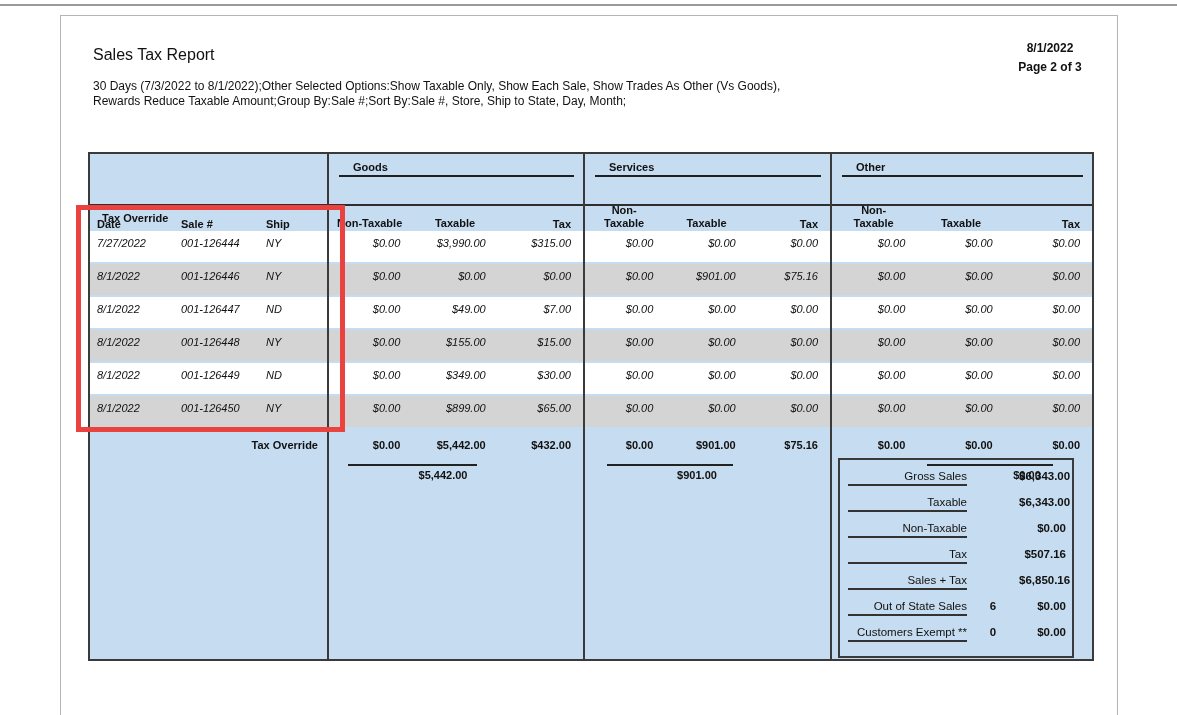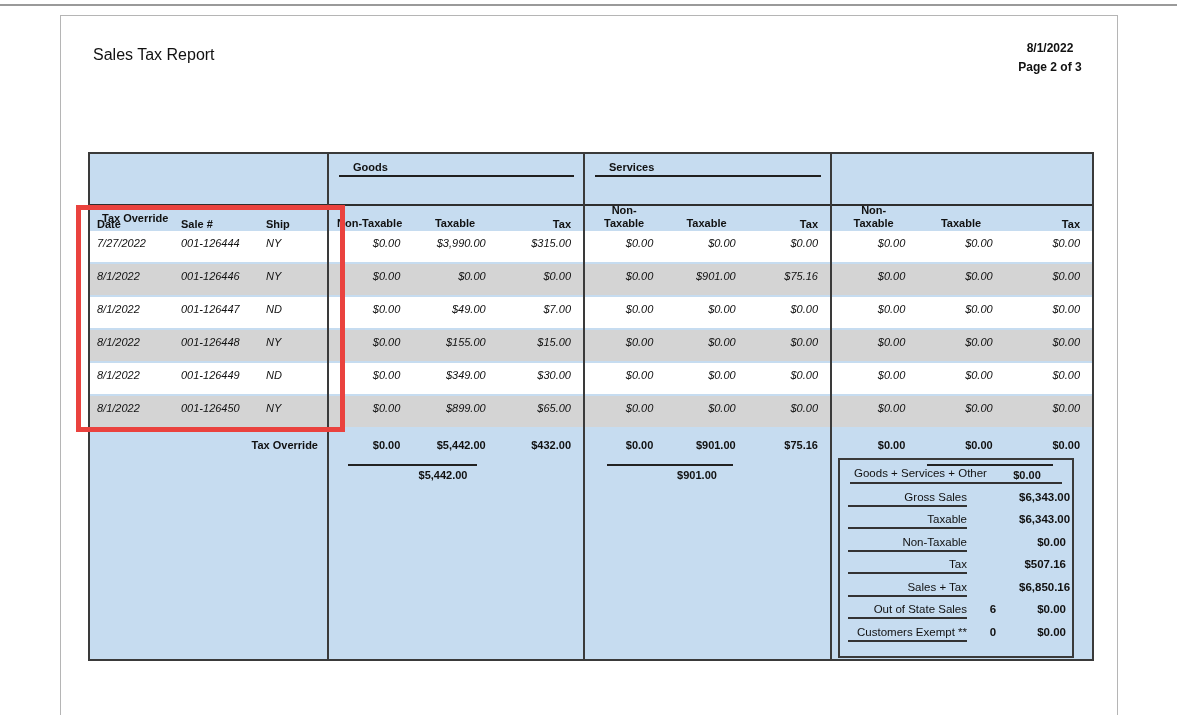--- a/index.html
+++ b/index.html
@@ -70,20 +70,21 @@
 
 <div class="canvas">
   <div class="topline"></div>
   <div class="sheet"></div>
 
   <div class="title">Sales Tax Report</div>
   <div class="corner">
     <div>8/1/2022</div>
     <div>Page 2 of 3</div>
   </div>
+  <div class="subtitle">30 Days (7/3/2022 to 8/1/2022);Other Selected Options:Show Taxable Only, Show Each Sale, Show Trades As Other (Vs Goods), Rewards Reduce Taxable Amount;Group By:Sale #;Sort By:Sale #, Store, Ship to State, Day, Month;</div>
 
   <div class="rtable">
     <div class="vdiv" id="vd1"></div>
     <div class="vdiv" id="vd2"></div>
     <div class="vdiv" id="vd3"></div>
 
     <div class="thead grid4">
       <div class="lhead">
         <span>Date</span>
         <span>Sale #</span>
@@ -99,20 +100,21 @@
       </div>
       <div class="shead">
         <div class="slabel">Services</div>
         <div class="scols">
           <span class="c"><span class="wrap2">Non-Taxable</span></span>
           <span class="c">Taxable</span>
           <span class="r">Tax</span>
         </div>
       </div>
       <div class="shead">
+        <div class="slabel">Other</div>
         <div class="scols">
           <span class="c"><span class="wrap2">Non-Taxable</span></span>
           <span class="c">Taxable</span>
           <span class="r">Tax</span>
         </div>
       </div>
     </div>
 
     <div class="grouprow">
       <span>Tax Override</span>
@@ -275,21 +277,20 @@
     <div class="subrow">
       <div class="sline" id="sl-g"></div>
       <div class="sval" id="sv-g">$5,442.00</div>
       <div class="sline" id="sl-s"></div>
       <div class="sval" id="sv-s">$901.00</div>
       <div class="sline" id="sl-o"></div>
       <div class="sval" id="sv-o">$0.00</div>
     </div>
 
     <div class="sumbox">
-      <div class="sumtitle">Goods + Services + Other</div>
       <div class="sumrows" id="summary-rows">
           <div class="srow">
             <div class="slab">Gross Sales</div>
             <div class="scount"></div>
             <div class="sval2">$6,343.00</div>
           </div>
           <div class="srow">
             <div class="slab">Taxable</div>
             <div class="scount"></div>
             <div class="sval2">$6,343.00</div>

